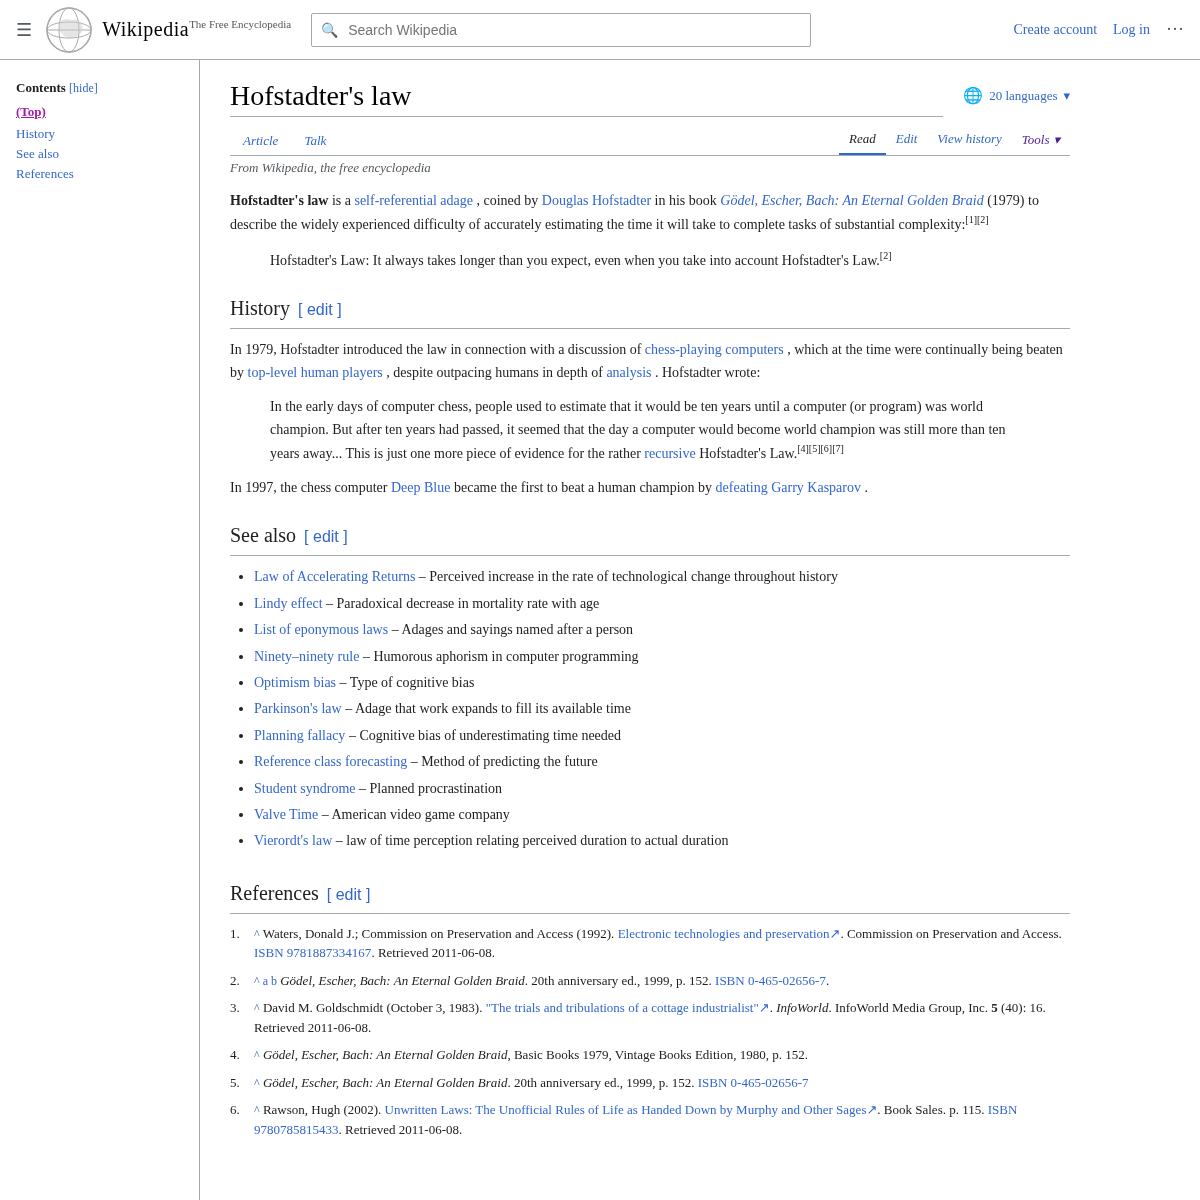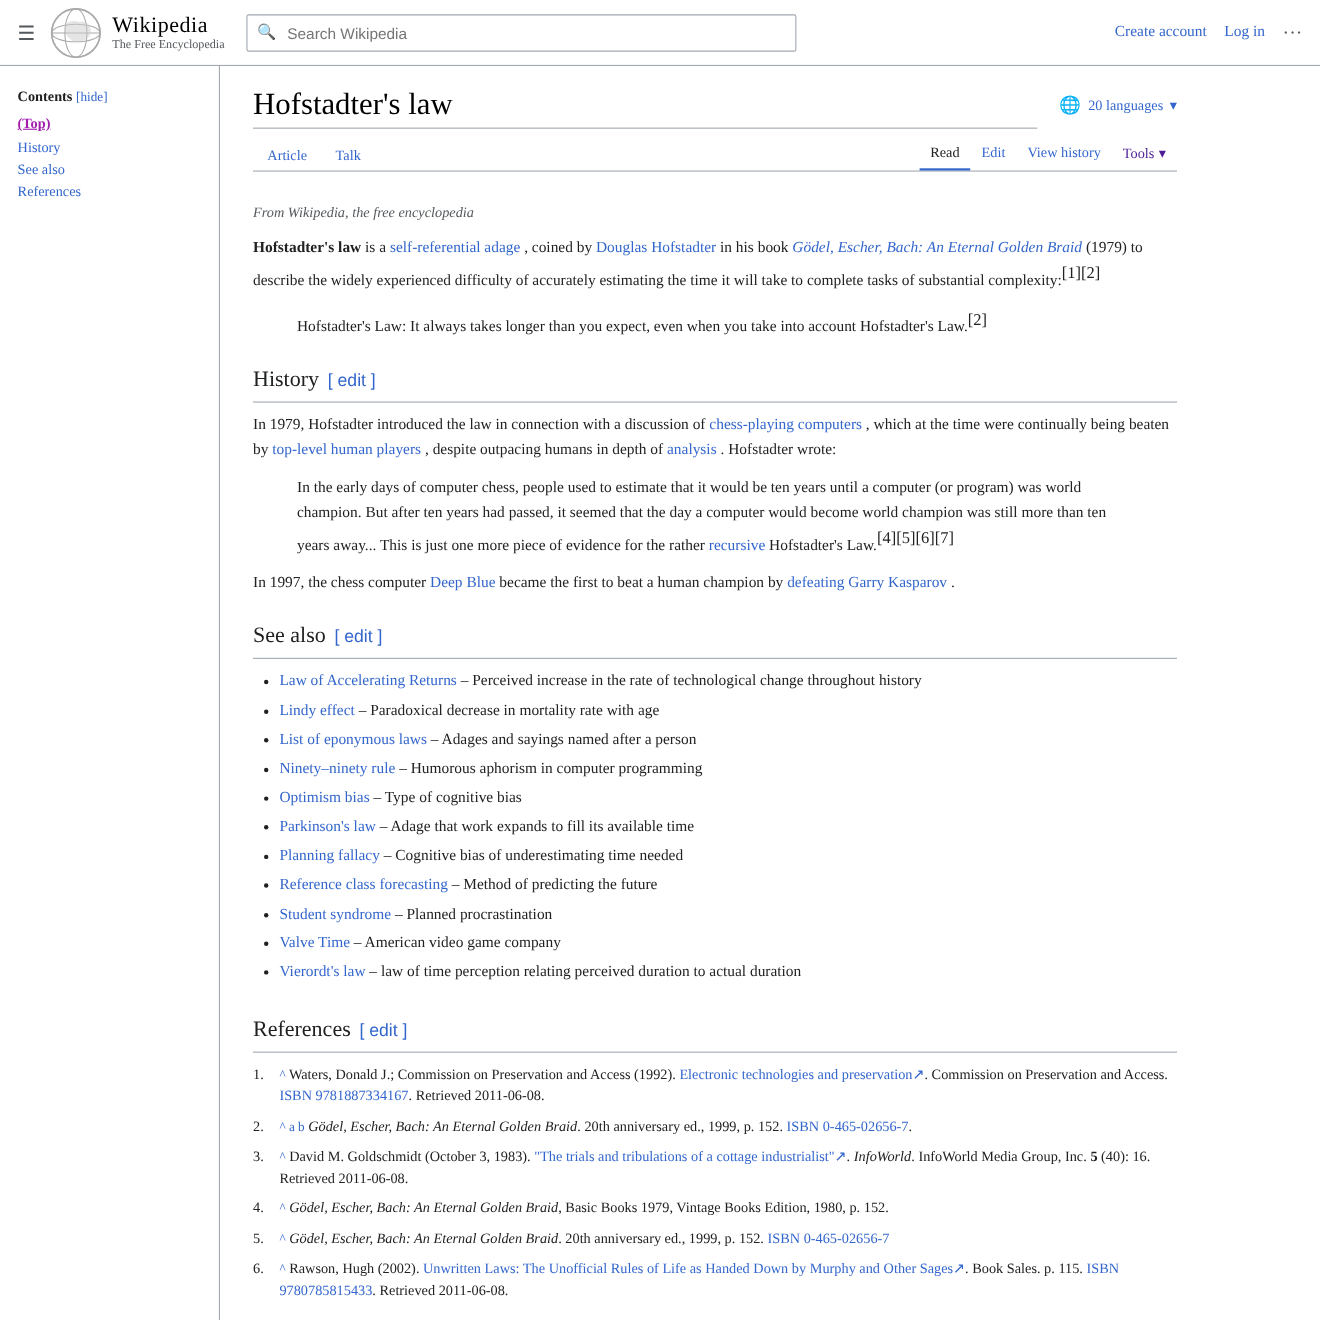--- a/index.html
+++ b/index.html
@@ -3,21 +3,21 @@
   <meta charset="utf-8">
   <style>
     * { box-sizing: border-box; margin: 0; padding: 0; }
     body { font-family: -apple-system, 'Linux Libertine', Georgia, Times, serif; font-size: 14px; color: #202122; background: #fff; }
     
     
     .header { display: flex; align-items: center; padding: 8px 16px; border-bottom: 1px solid #a2a9b1; background: #fff; height: 60px; }
     .hamburger { font-size: 18px; margin-right: 12px; cursor: pointer; color: #54595d; }
     .logo-area { display: flex; align-items: center; margin-right: 20px; }
     .logo-globe { width: 50px; height: 50px; margin-right: 8px; }
-    .logo-text { display: flex; flex-direction: column; }
+    .logo-text { display: flex; flex-direction: row; }
     .logo-title { font-family: 'Linux Libertine', Georgia, serif; font-size: 20px; letter-spacing: 0.5px; color: #000; }
     .logo-subtitle { font-size: 11px; color: #54595d; }
     .search-bar { flex: 1; max-width: 500px; position: relative; margin-right: auto; }
     .search-bar input { width: 100%; padding: 8px 12px 8px 36px; border: 1px solid #a2a9b1; border-radius: 2px; font-size: 14px; outline: none; }
     .search-icon-wrap { position: absolute; left: 10px; top: 50%; transform: translateY(-50%); color: #54595d; font-size: 14px; }
     .header-actions { display: flex; align-items: center; gap: 16px; margin-left: 20px; }
     .header-actions a { color: #3366cc; text-decoration: none; font-size: 14px; }
     .more-icon { color: #54595d; font-size: 18px; cursor: pointer; }
 
     
@@ -35,21 +35,21 @@
     
     .content { flex: 1; padding: 20px 30px 40px 30px; max-width: 900px; }
     
     
     .page-title-row { display: flex; align-items: flex-start; justify-content: space-between; margin-bottom: 8px; }
     .page-title { font-family: 'Linux Libertine', Georgia, serif; font-size: 28px; font-weight: normal; color: #000; border-bottom: 1px solid #a2a9b1; padding-bottom: 4px; flex: 1; }
     .lang-button { display: flex; align-items: center; gap: 6px; color: #3366cc; font-size: 13px; cursor: pointer; white-space: nowrap; margin-left: 20px; margin-top: 6px; }
     .lang-icon { font-size: 16px; }
     
     
-    .tabs { display: flex; align-items: center; border-bottom: 1px solid #a2a9b1; margin-bottom: 29px; }
+    .tabs { display: flex; align-items: center; border-bottom: 1px solid #a2a9b1; margin-bottom: 4px; font-style: italic; }
     .tab { padding: 6px 12px; font-size: 13px; cursor: pointer; text-decoration: none; color: #3366cc; border: 1px solid transparent; margin-bottom: -1px; }
     .tabs-right { margin-left: auto; display: flex; gap: 0; }
     .tab-right { padding: 6px 10px; font-size: 13px; cursor: pointer; color: #3366cc; text-decoration: none; }
     .tab-right.active { color: #202122; border-bottom: 2px solid #3366cc; }
     .tools-btn { display: flex; align-items: center; gap: 4px; padding: 6px 10px; font-size: 13px; color: #4c1d95; cursor: pointer; justify-content: space-between; }
 
     
     .from-wiki { font-size: 13px; color: #54595d; margin-bottom: 14px; font-style: italic; }
 
     
@@ -69,21 +69,21 @@
     
     .see-also-list { list-style: disc; padding-left: 24px; margin-bottom: 24px; }
     .see-also-list li { margin-bottom: 4px; line-height: 1.6; }
     
     
     .references-list { list-style: none; padding-left: 0; counter-reset: ref-counter; }
     .references-list li { display: flex; gap: 4px; margin-bottom: 8px; font-size: 13px; line-height: 1.5; }
     .ref-num { min-width: 20px; font-weight: normal; }
     .ref-up { color: #3366cc; text-decoration: none; font-size: 12px; }
     
-    sup { font-size: 15px; margin-top: 32px; }
+    sup { font-size: 10px; margin-top: 32px; }
   </style>
 </head>
 <body>
 
 <header>
   <div class="header">
     <span class="hamburger">☰</span>
     <div class="logo-area">
 
       <svg class="logo-globe" viewBox="0 0 50 50" xmlns="http://www.w3.org/2000/svg">

